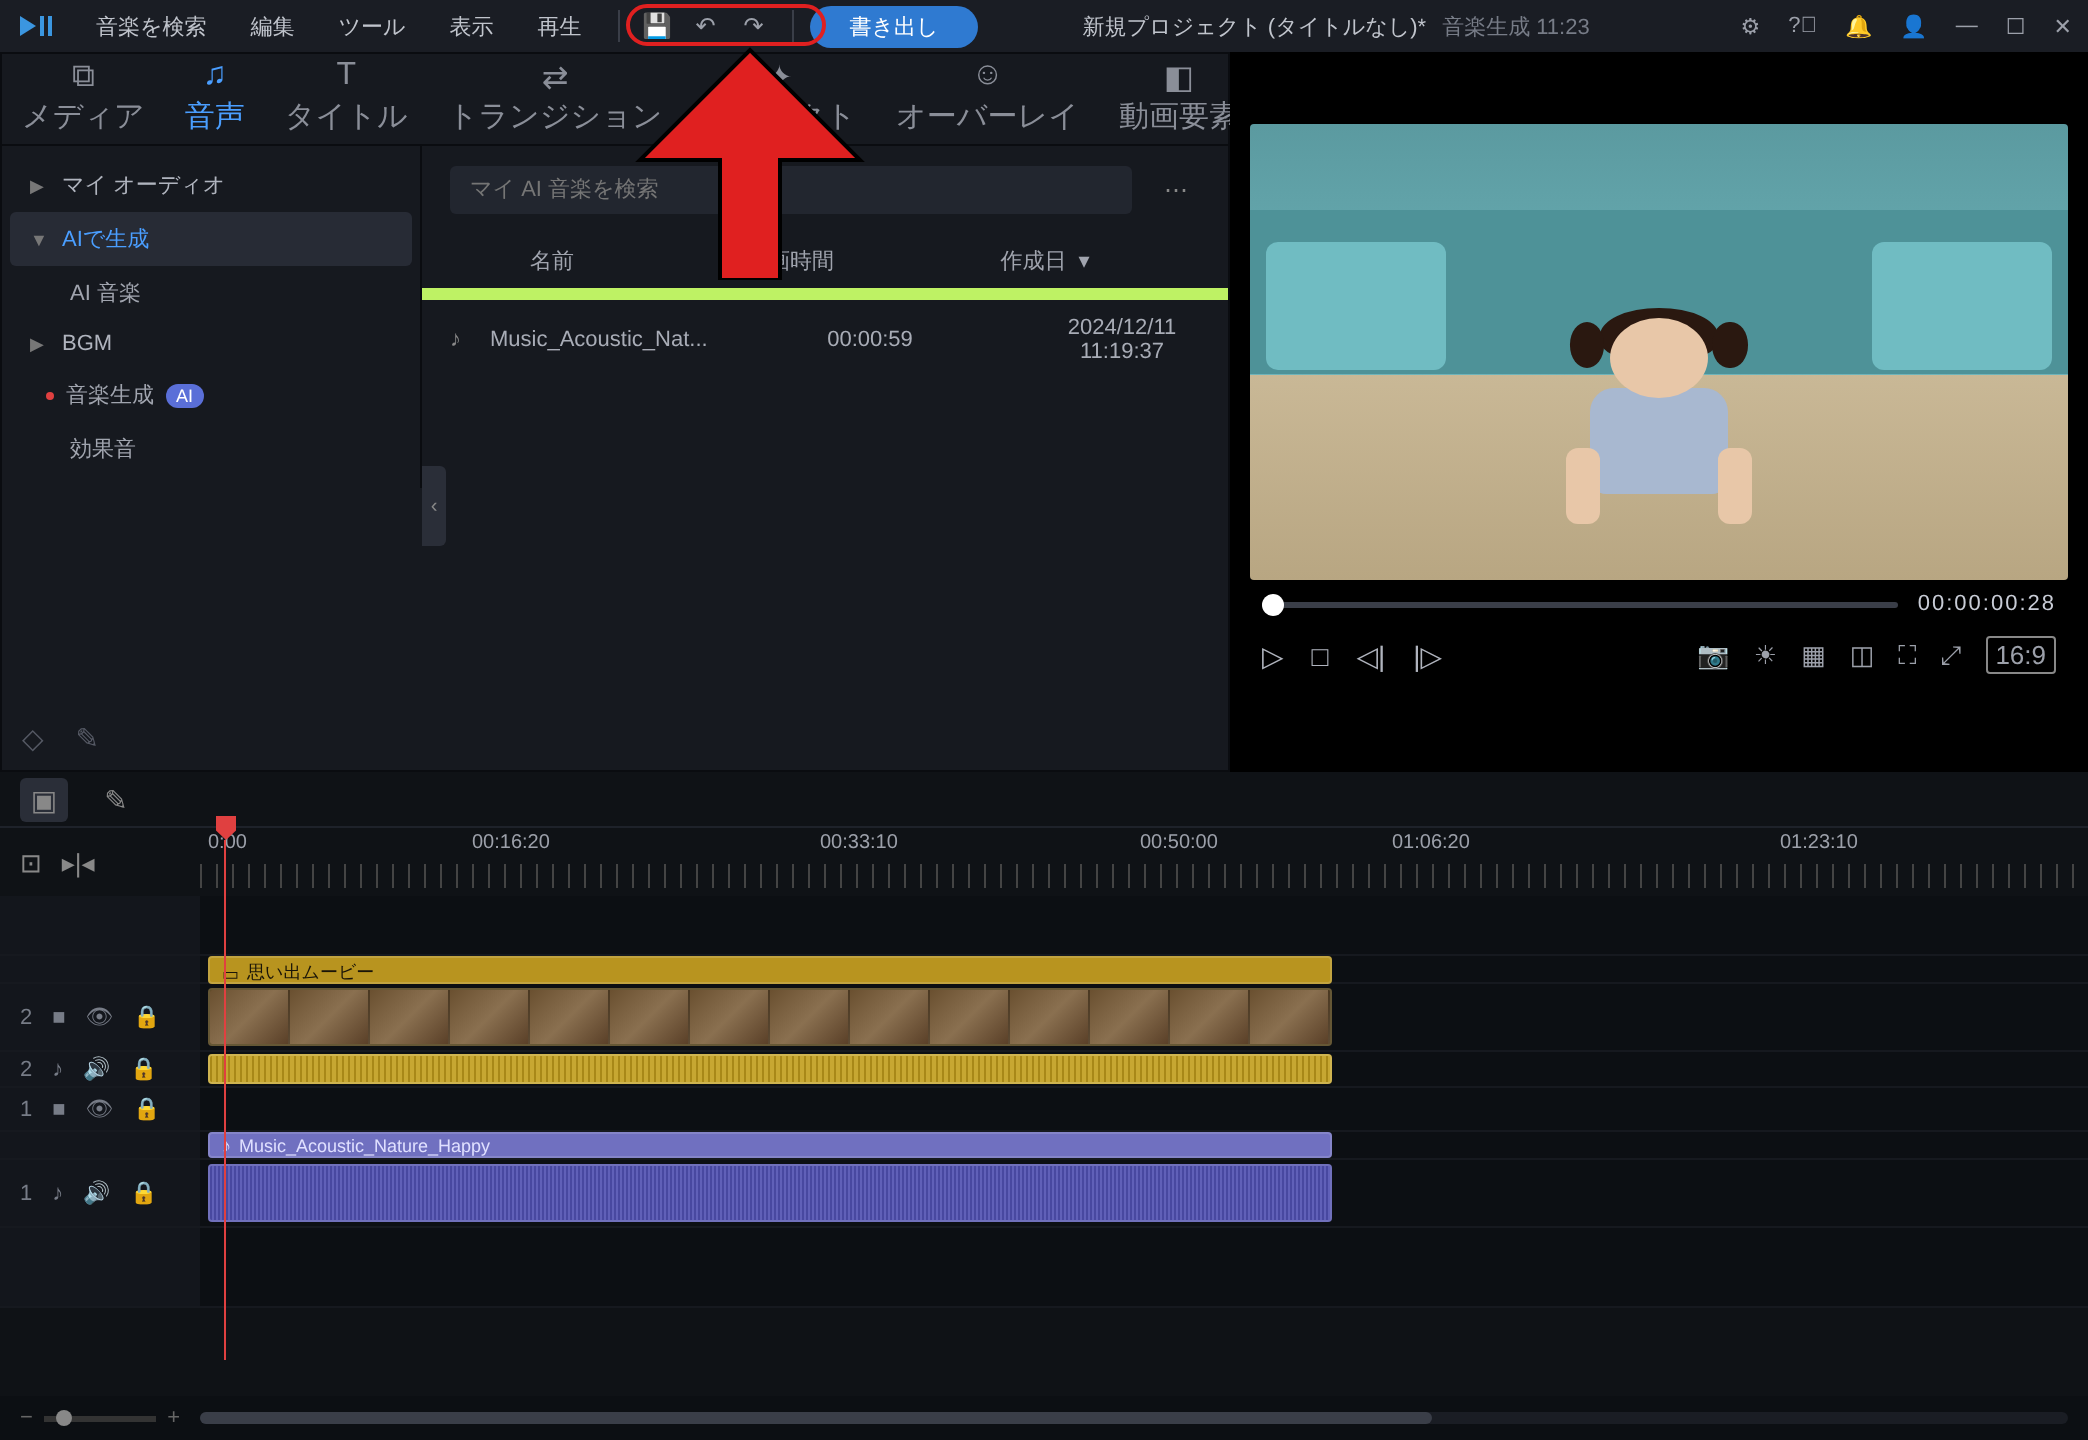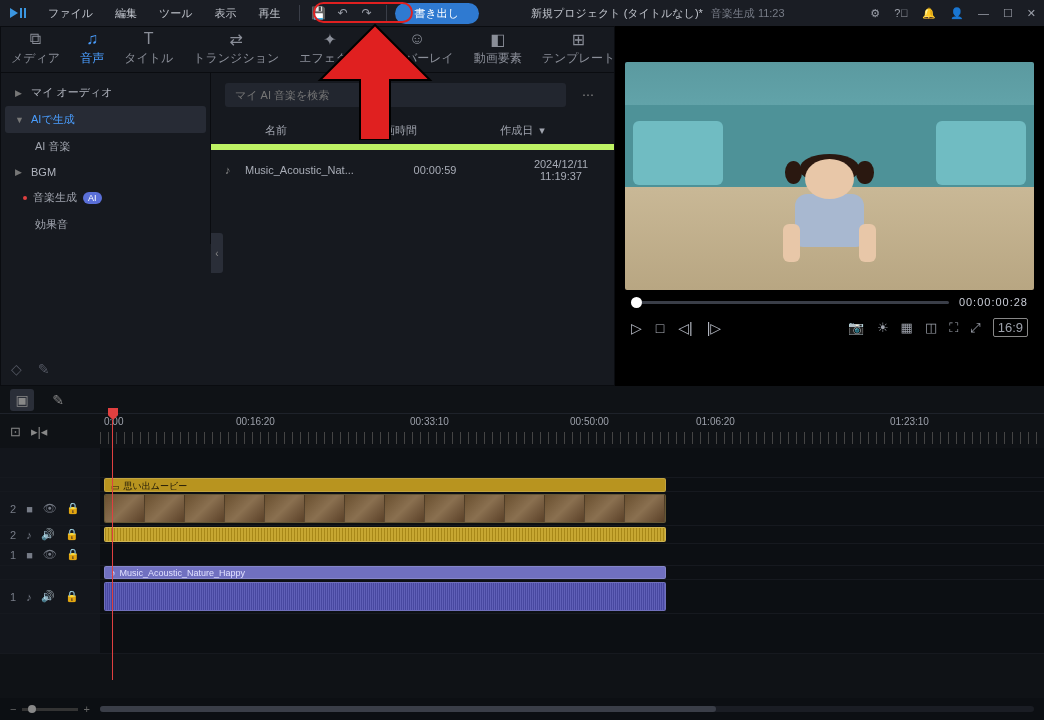--- a/index.html
+++ b/index.html
@@ -20,21 +20,21 @@
 
 
 .main-row { display: flex; height: 360px; }
 
 
 .left-panel { width: 615px; background: #16191f; border: 1px solid #0a0c10; display: flex; flex-direction: column; }
 .category-tabs { display: flex; height: 46px; border-bottom: 1px solid #0a0c10; }
 .cat-tab { flex: 0 0 auto; padding: 4px 10px 6px; display: flex; flex-direction: column; align-items: center; justify-content: center; gap: 2px; cursor: pointer; color: #8a8e98; }
 .cat-tab.active { color: #4a9eff; }
 .cat-tab .cat-icon { font-size: 16px; height: 18px; }
-.cat-tab .cat-label { font-size: 12px; }
+.cat-tab .cat-label { font-size: 15px; }
 
 .panel-body { display: flex; flex: 1; overflow: hidden; }
 .sidebar { width: 210px; border-right: 1px solid #0a0c10; padding: 6px 4px; }
 .sidebar-item { display: flex; align-items: center; padding: 6px 10px; cursor: pointer; color: #b0b4be; gap: 6px; }
 .sidebar-item .arrow { width: 10px; color: #777; font-size: 9px; }
 .sidebar-item.active { background: #272b35; border-radius: 3px; color: #4a9eff; }
 .sidebar-subitem { padding: 6px 10px 6px 30px; color: #a0a4ae; cursor: pointer; display: flex; align-items: center; gap: 6px; }
 .ai-badge { background: #5a6fd8; color: #fff; font-size: 9px; padding: 1px 5px; border-radius: 7px; }
 .red-dot { width: 4px; height: 4px; background: #e04040; border-radius: 50%; }
 .sidebar-footer { position: absolute; bottom: 8px; left: 10px; display: flex; gap: 16px; color: #555964; }
@@ -141,21 +141,21 @@
 <div class="export-circle"></div>
 
 <div class="menubar">
   <span class="logo">
     <svg width="24" height="14" viewBox="0 0 24 14">
         <path d="M2 2 L10 7 L2 12 Z" fill="#3b96e0"></path>
         <rect x="12" y="2" width="2" height="10" fill="#3b96e0"></rect>
         <rect x="16" y="2" width="2" height="10" fill="#3b96e0"></rect>
       </svg>
   </span>
-  <span class="menu-item">ファイル</span>
+  <span class="menu-item">音楽を検索</span>
   <span class="menu-item">編集</span>
   <span class="menu-item">ツール</span>
   <span class="menu-item">表示</span>
   <span class="menu-item">再生</span>
   <span class="menu-divider"></span>
   <span class="menu-icon">💾</span>
   <span class="menu-icon">↶</span>
   <span class="menu-icon">↷</span>
   <span class="menu-divider"></span>
   <span class="export-btn">書き出し</span>

